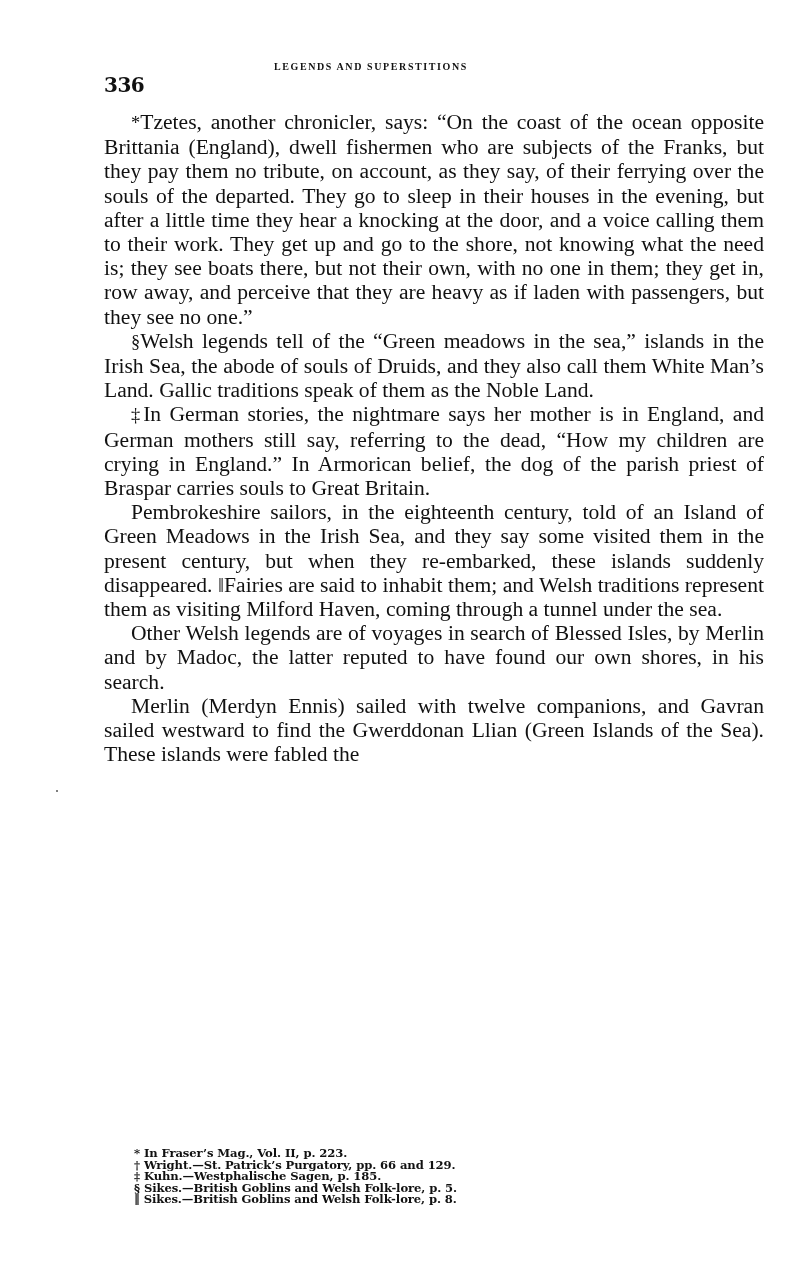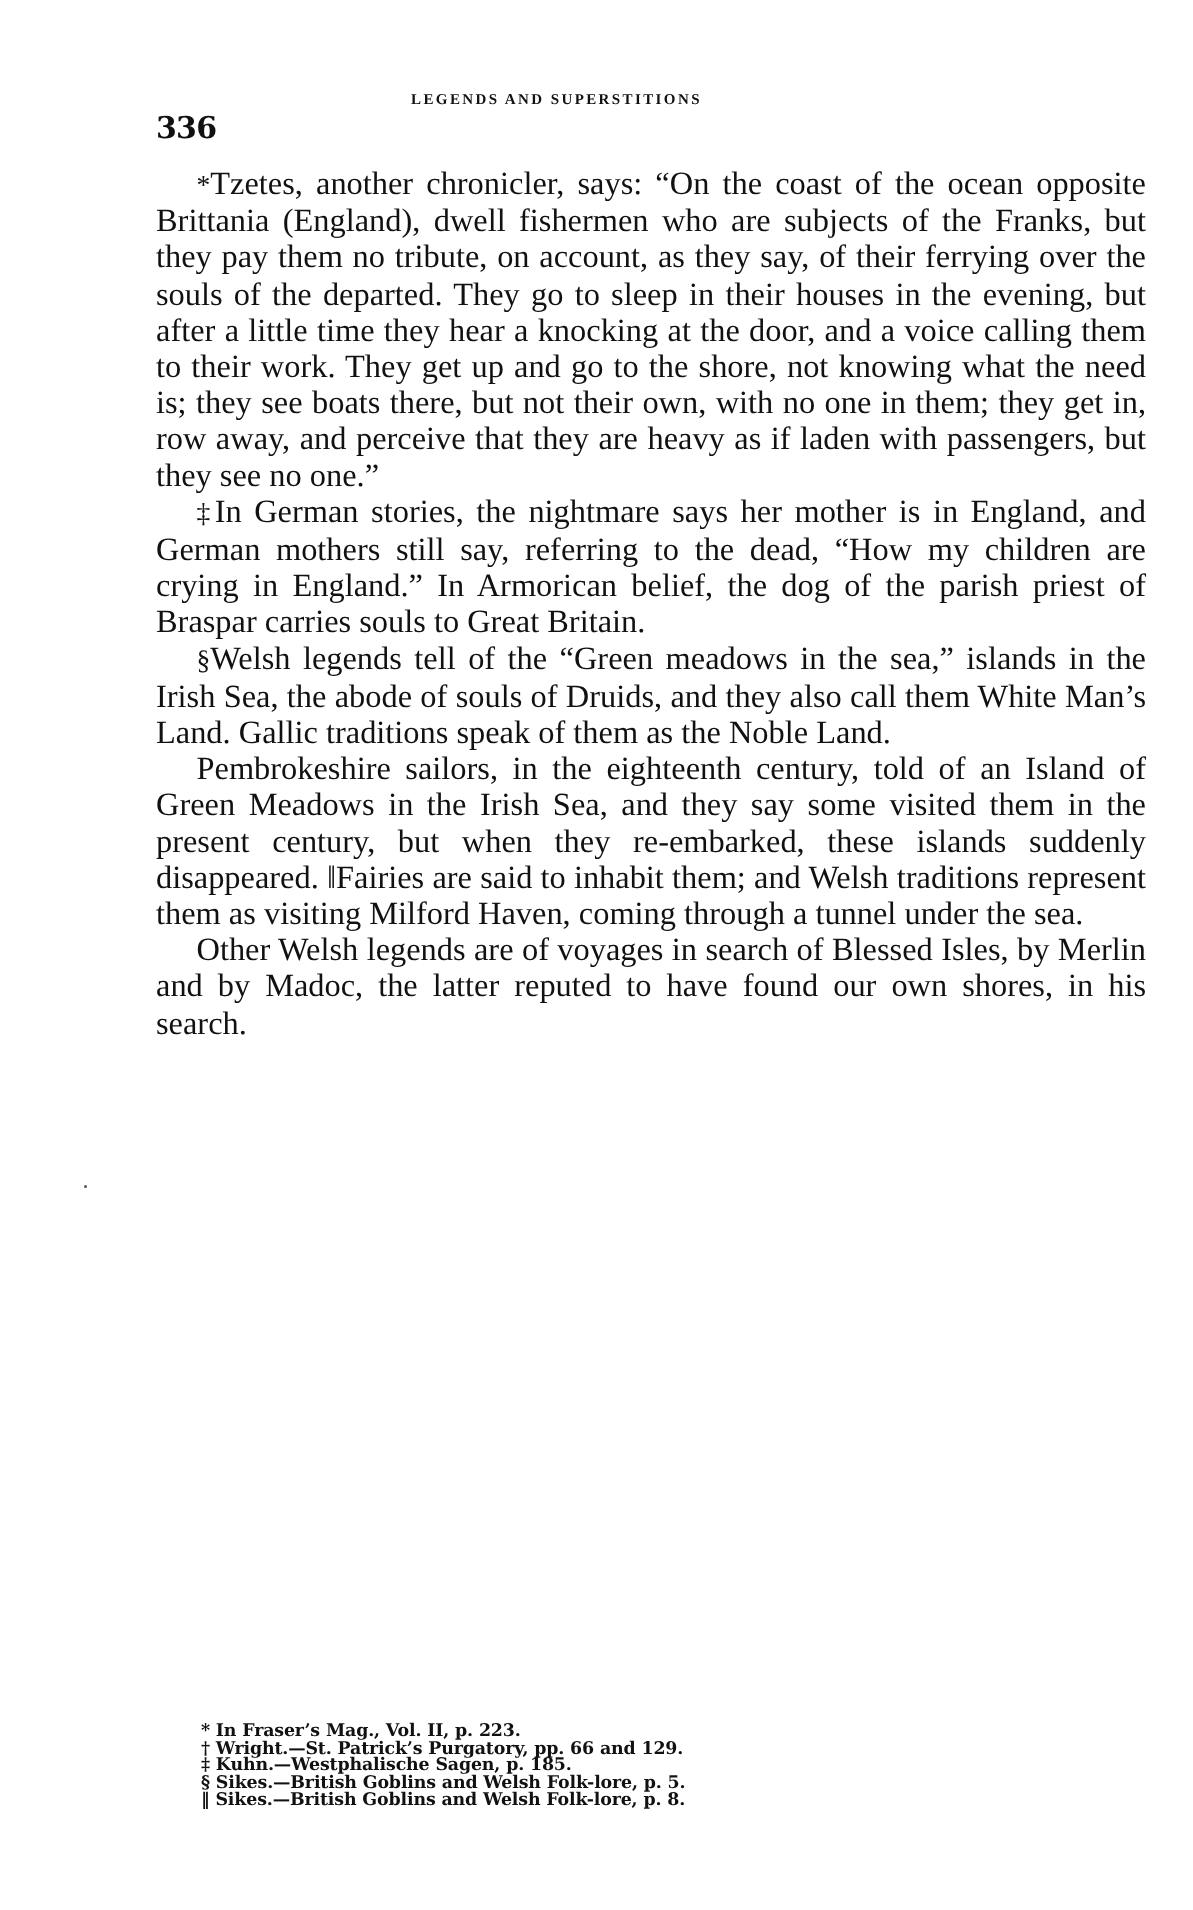--- a/index.html
+++ b/index.html
@@ -22,24 +22,25 @@
 <div class="page">
   <div class="header">
     <span class="pagenum">336</span>
     <span class="running">LEGENDS AND SUPERSTITIONS</span>
   </div>
 
   <div class="dot"></div>
 
   <div class="body">
     <p class="indent"><span class="mark">*</span><span>Tzetes, another chronicler, says: “On the coast of the ocean opposite Brittania (England), dwell fishermen who are subjects of the Franks, but they pay them no tribute, on account, as they say, of their ferrying over the souls of the departed. They go to sleep in their houses in the evening, but after a little time they hear a knocking at the door, and a voice calling them to their work. They get up and go to the shore, not knowing what the need is; they see boats there, but not their own, with no one in them; they get in, row away, and perceive that they are heavy as if laden with passengers, but they see no one.”</span></p>
+    <p class="indent"><span class="mark">§</span><span>Welsh legends tell of the “Green meadows in the sea,” islands in the Irish Sea, the abode of souls of Druids, and they also call them White Man’s Land. Gallic traditions speak of them as the Noble Land.</span></p>
     <p class="indent"><span class="mark">‡</span><span>In German stories, the nightmare says her mother is in England, and German mothers still say, referring to the dead, “How my children are crying in England.” In Armorican belief, the dog of the parish priest of Braspar carries souls to Great Britain.</span></p>
-    <p class="indent"><span class="mark">§</span><span>Welsh legends tell of the “Green meadows in the sea,” islands in the Irish Sea, the abode of souls of Druids, and they also call them White Man’s Land. Gallic traditions speak of them as the Noble Land.</span></p>
     <p class="indent"><span>Pembrokeshire sailors, in the eighteenth century, told of an Island of Green Meadows in the Irish Sea, and they say some visited them in the present century, but when they re-embarked, these islands suddenly disappeared. ‖Fairies are said to inhabit them; and Welsh traditions represent them as visiting Milford Haven, coming through a tunnel under the sea.</span></p>
     <p class="indent"><span>Other Welsh legends are of voyages in search of Blessed Isles, by Merlin and by Madoc, the latter reputed to have found our own shores, in his search.</span></p>
+    <p class="indent"><span>Merlin (Merdyn Ennis) sailed with twelve companions, and Gavran sailed westward to find the Gwerddonan Llian (Green Islands of the Sea). These islands were fabled the</span></p>
   </div>
 
   <div class="footnotes">
     <div class="fn"><span>*</span> <span>In Fraser’s Mag., Vol. II, p. 223.</span></div>
     <div class="fn"><span>†</span> <span>Wright.—St. Patrick’s Purgatory, pp. 66 and 129.</span></div>
     <div class="fn"><span>‡</span> <span>Kuhn.—Westphalische Sagen, p. 185.</span></div>
     <div class="fn"><span>§</span> <span>Sikes.—British Goblins and Welsh Folk-lore, p. 5.</span></div>
     <div class="fn"><span>‖</span> <span>Sikes.—British Goblins and Welsh Folk-lore, p. 8.</span></div>
   </div>
 </div>

